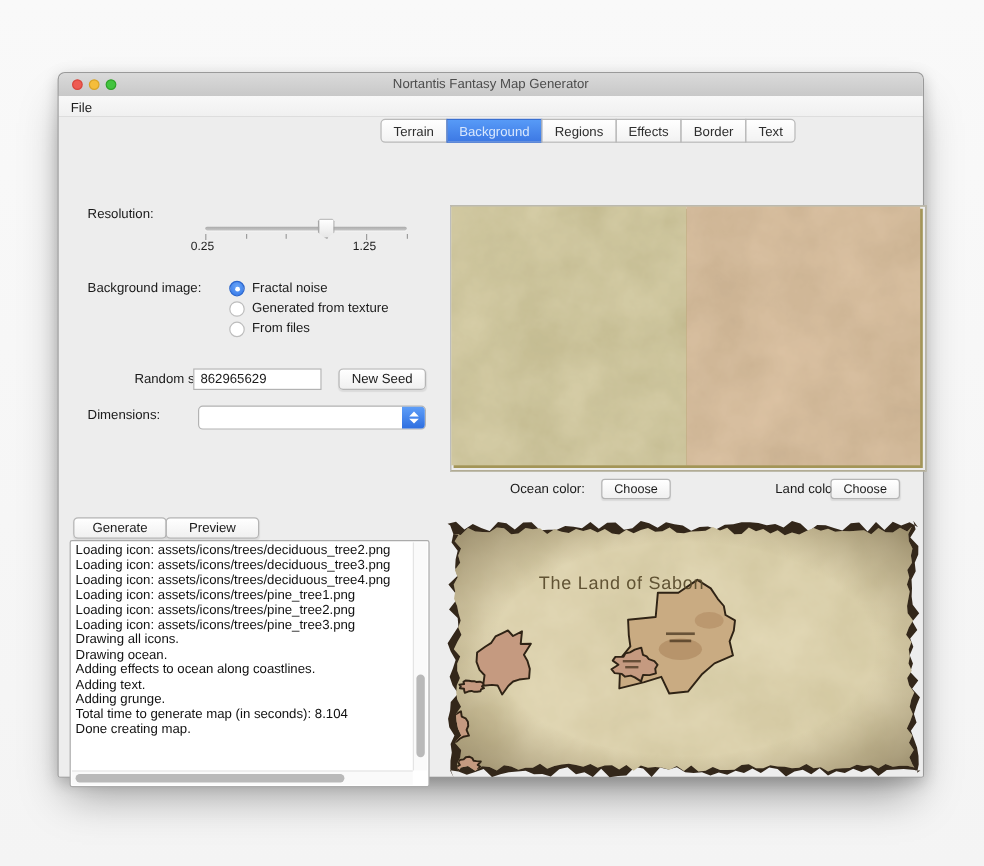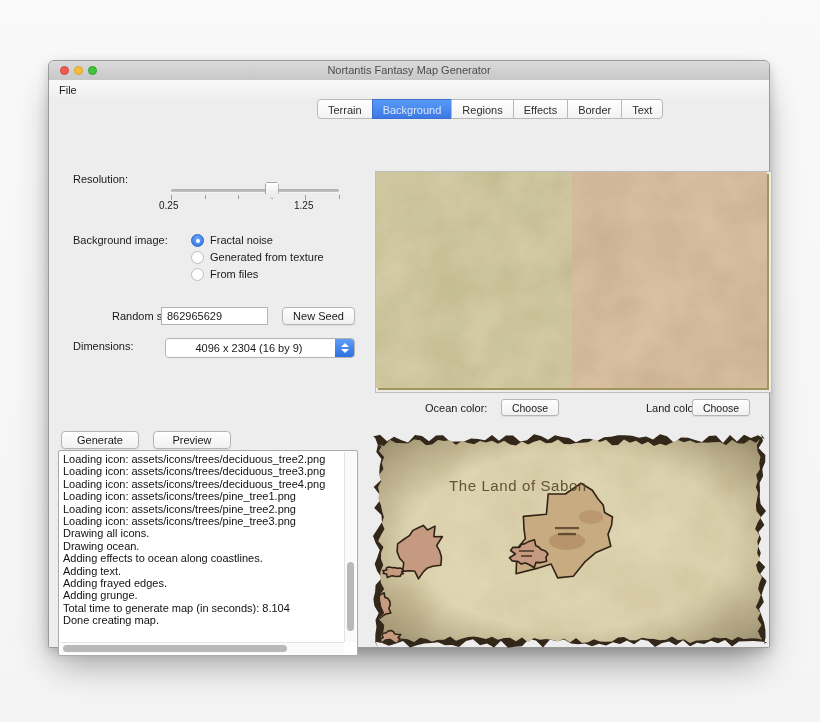--- a/index.html
+++ b/index.html
@@ -139,21 +139,20 @@
         <span class="radio"></span>
         <span class="radio-label">From files</span>
       </div>
 
       <div class="lbl" style="left:24px;top:213px;margin-left:39px;">Random seed:</div>
       <input class="textfield" style="left: 112px; top: 210px; width: 107px; height: 18px;" value="862965629">
       <button class="btn" style="left:233px;top:210px;width:73px;height:18px;">New Seed</button>
 
       <div class="lbl" style="left:24px;top:243px;">Dimensions:</div>
       <div class="combo">
-        <div class="val">4096 x 2304 (16 by 9)</div>
         <div class="stepper">
           <div class="up"></div>
           <div class="down"></div>
         </div>
       </div>
 
       <div class="texture-preview">
         <svg width="391" height="216" viewBox="0 0 391 216">
           <defs>
             <filter id="fOcean" x="-5%" y="-5%" width="110%" height="110%">
@@ -183,35 +182,34 @@
           <rect x="196" y="0" width="195" height="216" filter="url(#fLand)"></rect>
         </svg>
       </div>
 
       <div class="lbl" style="left:376px;top:305px;">Ocean color:</div>
       <button class="btn" style="left:452px;top:302px;width:58px;height:17px;border-radius:3px;font-size:10.5px;">Choose</button>
       <div class="lbl" style="left:597px;top:305px;">Land color:</div>
       <button class="btn" style="left:643px;top:302px;width:58px;height:17px;border-radius:3px;font-size:10.5px;">Choose</button>
 
       <button class="btn" style="left:12px;top:334px;width:78px;height:18px;">Generate</button>
-      <button class="btn" style="left:104px;top:334px;width:78px;height:18px;">Preview</button>
+      <button class="btn" style="left:89px;top:334px;width:78px;height:18px;">Preview</button>
 
       <div class="log">
         <div class="lines">
           <div class="line">Loading icon: assets/icons/trees/deciduous_tree2.png</div>
           <div class="line">Loading icon: assets/icons/trees/deciduous_tree3.png</div>
           <div class="line">Loading icon: assets/icons/trees/deciduous_tree4.png</div>
           <div class="line">Loading icon: assets/icons/trees/pine_tree1.png</div>
           <div class="line">Loading icon: assets/icons/trees/pine_tree2.png</div>
           <div class="line">Loading icon: assets/icons/trees/pine_tree3.png</div>
           <div class="line">Drawing all icons.</div>
           <div class="line">Drawing ocean.</div>
           <div class="line">Adding effects to ocean along coastlines.</div>
           <div class="line">Adding text.</div>
-          <div class="line">Adding frayed edges.</div>
           <div class="line">Adding grunge.</div>
           <div class="line">Total time to generate map (in seconds): 8.104</div>
           <div class="line">Done creating map.</div>
         </div>
         <div class="vsb">
           <div class="thumb"></div>
         </div>
         <div class="hsb">
           <div class="thumb"></div>
         </div>

